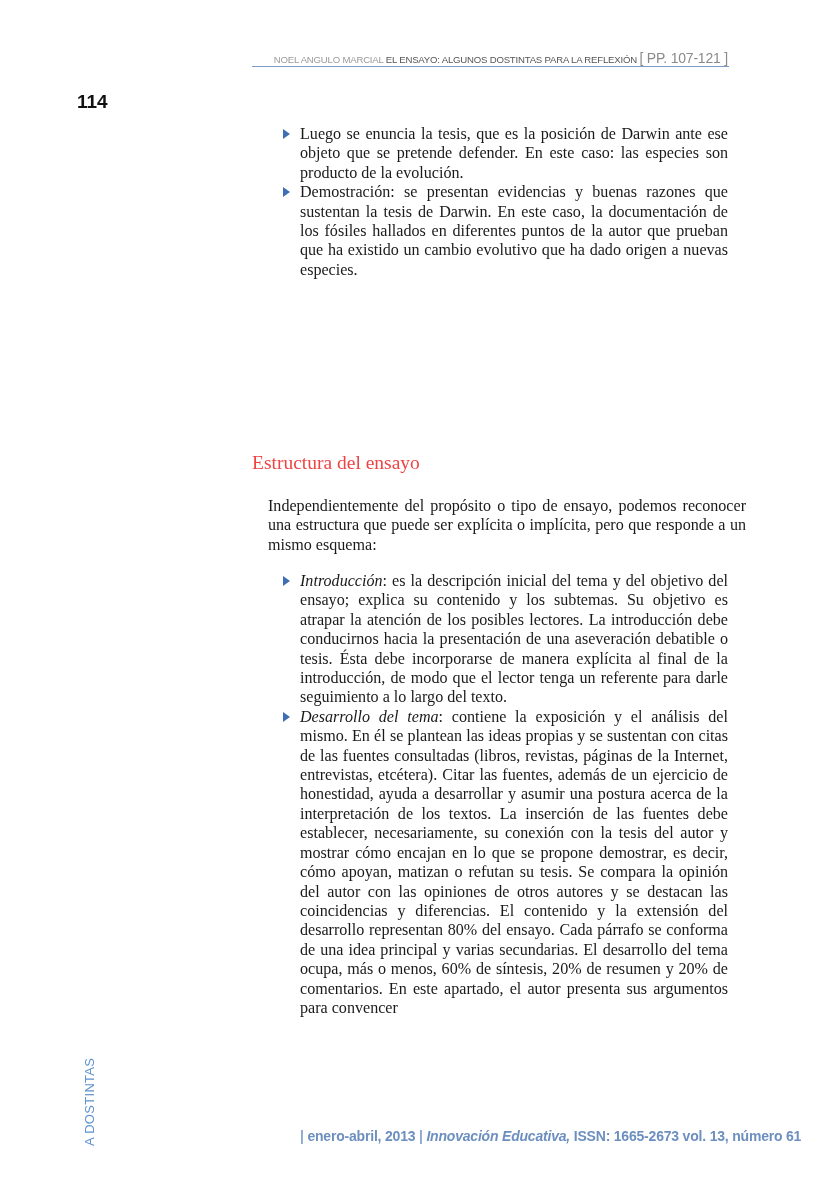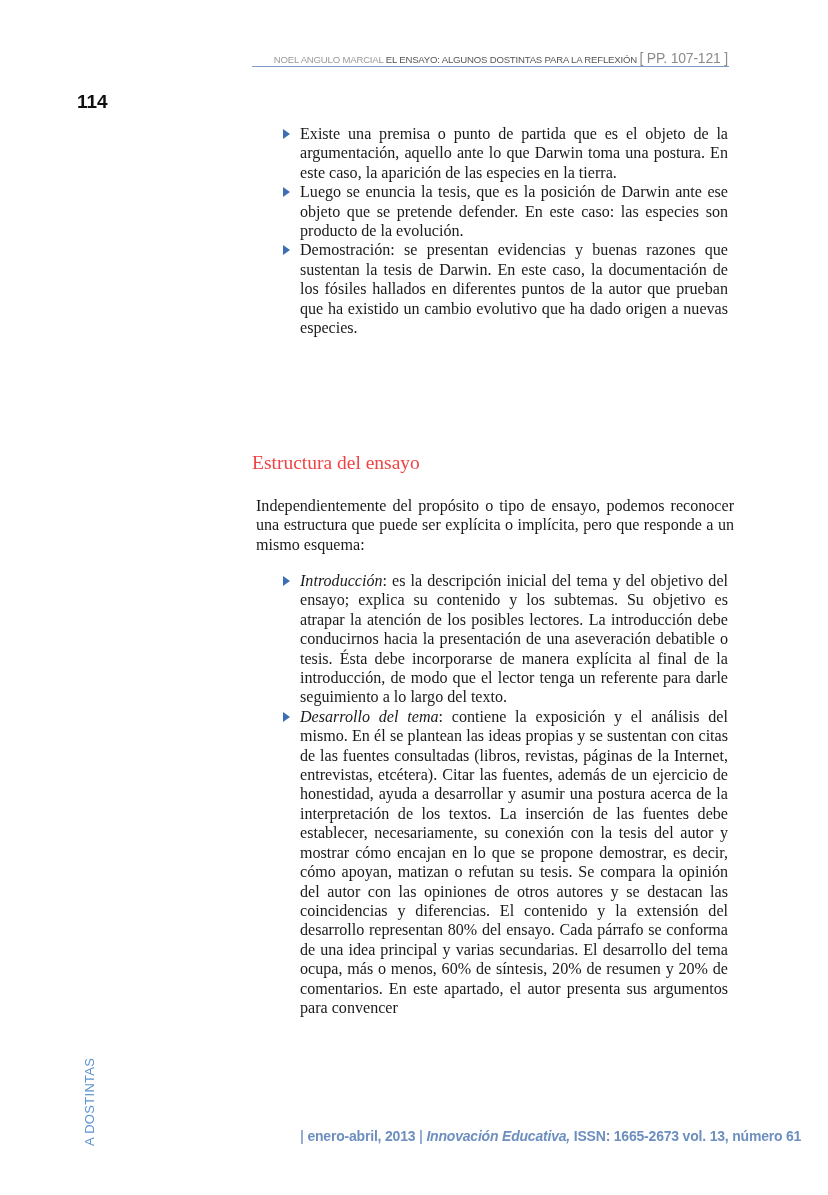--- a/index.html
+++ b/index.html
@@ -85,21 +85,21 @@
       position: absolute;
       left: 0;
       top: 453px;
       font-size: 19.5px;
       color: #ef4444;
       font-weight: normal;
       margin: 0;
     }
     .intro-paragraph {
       position: absolute;
-      left: 4px;
+      left: 16px;
       top: 496px;
       width: 478px;
       margin: 0;
       text-align: justify;
     }
     em { font-style: italic; font-family: Liberation Serif, serif; }
     .side-label {
       position: absolute;
       left: 82px;
       top: 1146px;
@@ -137,24 +137,20 @@
   <span class="title">EL ENSAYO: ALGUNOS DOSTINTAS PARA LA REFLEXIÓN</span>
   <span class="pages">[ PP. 107-121 ]</span>
 </div>
 <div class="header-rule"></div>
 
 <div class="content">
 
   <ul class="bullets" style="top:124px;">
     <li>
       <span class="bullet-icon"></span>
-      <span>Existe una premisa o punto de partida que es el objeto de la argumentación, aquello ante lo que Darwin toma una postura. En este caso, la aparición de las especies en la tierra.</span>
-    </li>
-    <li>
-      <span class="bullet-icon"></span>
       <span>Luego se enuncia la tesis, que es la posición de Darwin ante ese objeto que se pretende defender. En este caso: las especies son producto de la evolución.</span>
     </li>
     <li>
       <span class="bullet-icon"></span>
       <span>Demostración: se presentan evidencias y buenas razones que sustentan la tesis de Darwin. En este caso, la documentación de los fósiles hallados en diferentes puntos de la autor que prueban que ha existido un cambio evolutivo que ha dado origen a nuevas especies.</span>
     </li>
   </ul>
 
   <h2 class="section-heading">Estructura del ensayo</h2>
 

